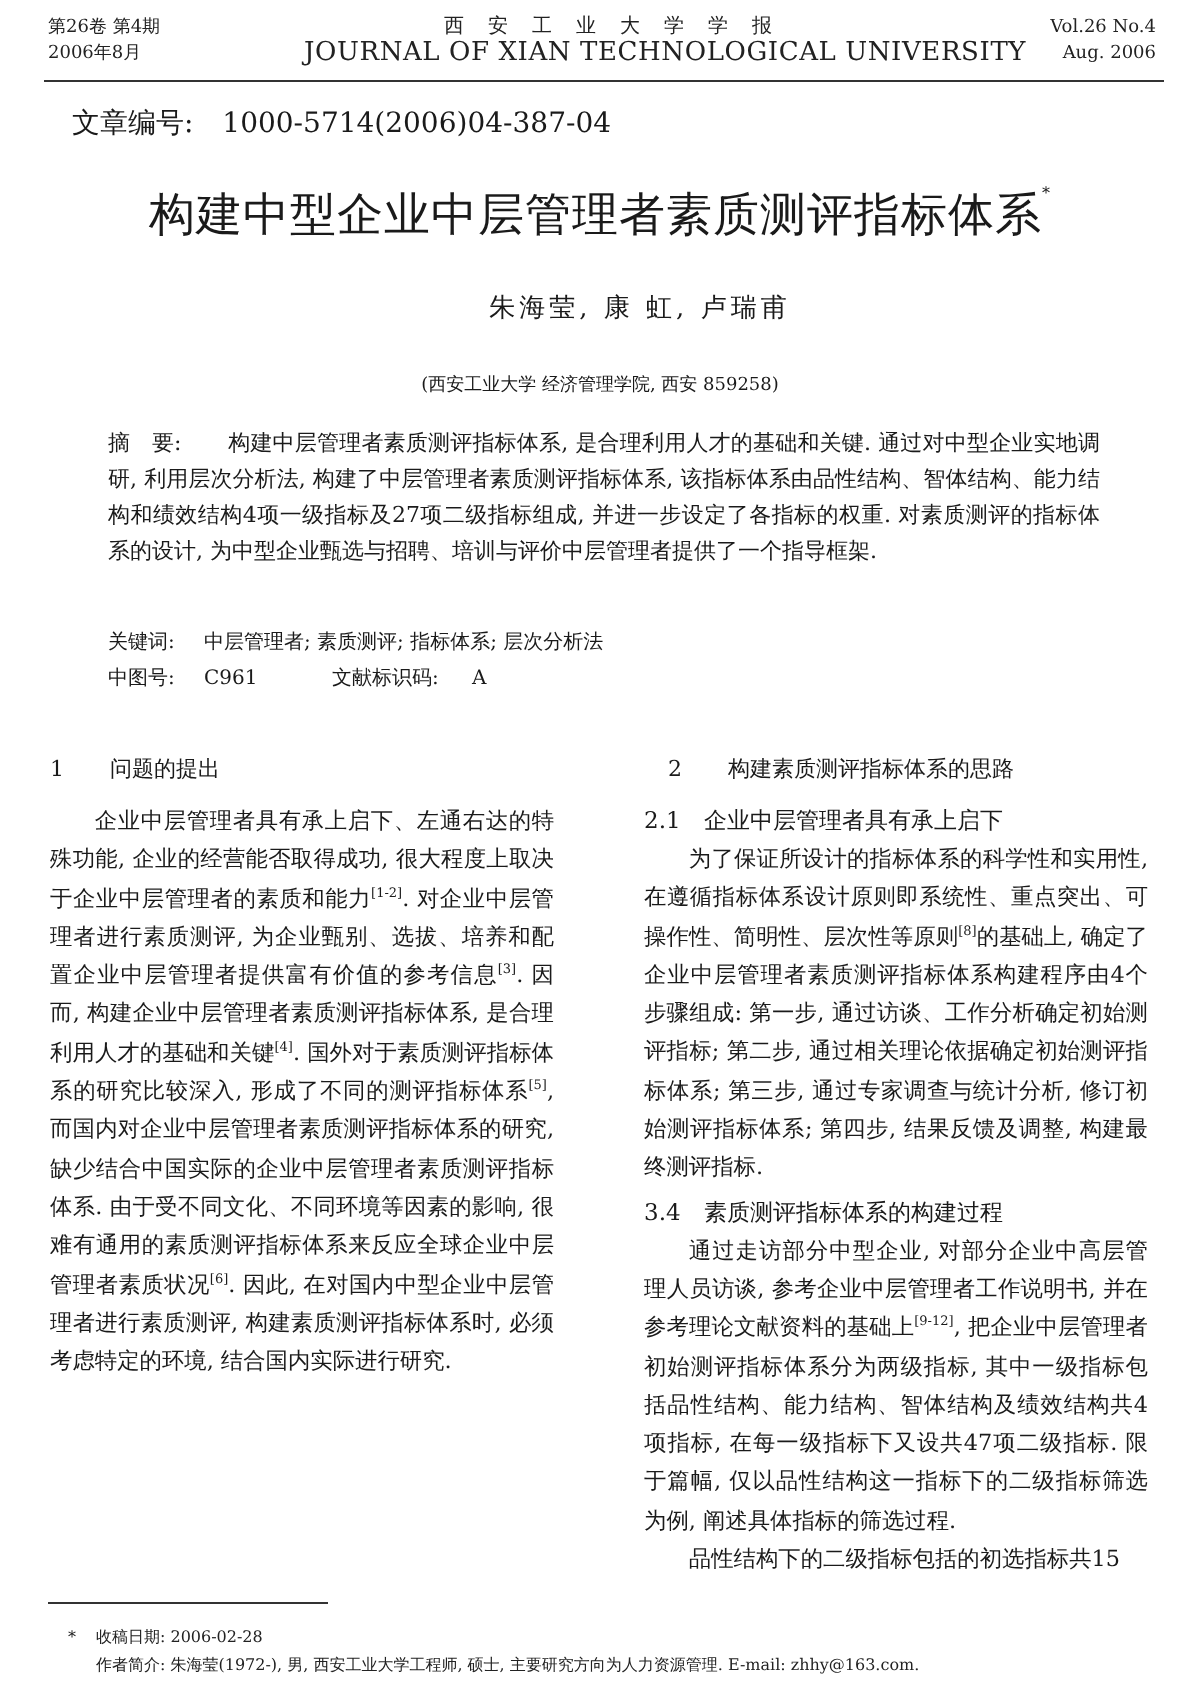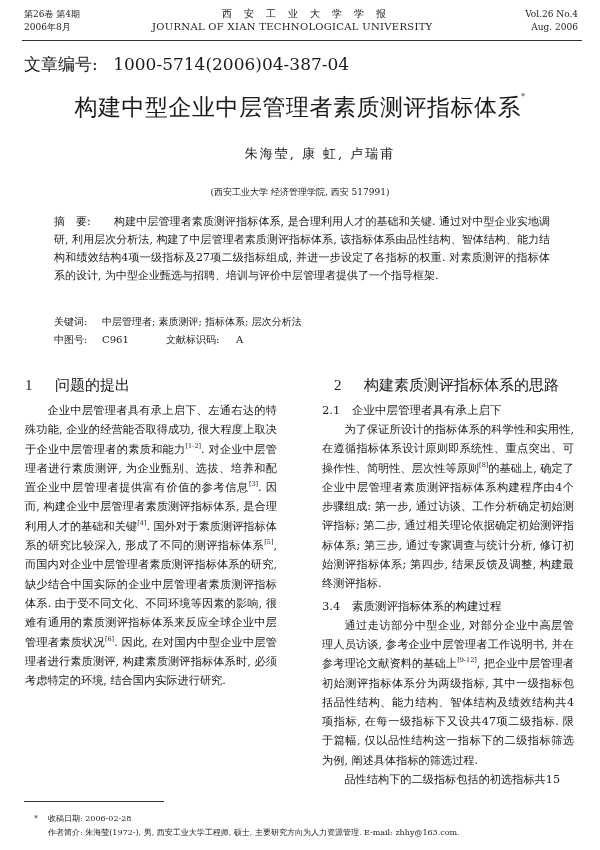--- a/index.html
+++ b/index.html
@@ -4,34 +4,34 @@
 <style>
   html, body { margin: 0; padding: 0; background: #ffffff; }
   body {
     width: 600px; height: 850px; position: relative; overflow: hidden;
     font-family: "DejaVu Serif", "Liberation Serif", serif;
     color: #1a1a1a;
   }
   .abs { position: absolute; }
   .hdr-small { font-size: 9px; line-height: 12px; color: #222; }
   .hdr-title-cn { font-size: 10px; letter-spacing: 12px; }
-  .hdr-title-en { font-size: 10px; letter-spacing: 0.3px; }
+  .hdr-title-en { font-size: 13px; letter-spacing: 0.3px; }
   .rule { position: absolute; left: 22px; width: 560px; height: 1px; background: #333; }
-  .article-no { font-size: 17px; }
+  .article-no { font-size: 14px; margin-left: 12px; }
   .title { font-size: 23px; font-weight: normal; letter-spacing: 0.5px; text-align: center; left: 0; width: 600px; }
   .title sup { font-size: 8px; vertical-align: top; }
   .authors { font-size: 13px; text-align: center; left: 0; width: 600px; letter-spacing: 2px; padding-left: 20px; }
   .affil { font-size: 9px; text-align: center; left: 0; width: 600px; }
   .abstract { left: 54px; width: 496px; font-size: 11px; line-height: 18px; text-align: justify; }
   .abstract .lbl { display: inline-block; width: 60px; }
   .kw-row { font-size: 10px; line-height: 18px; }
   .kw-row .lbl { display: inline-block; width: 48px; }
   .col { width: 252px; font-size: 11.2px; line-height: 19.3px; text-align: justify; }
   .col p { margin: 0; text-indent: 2em; }
-  .sec { font-size: 15px; line-height: 22px; font-family: Liberation Serif, serif; }
+  .sec { font-size: 11px; line-height: 22px; }
   .sec .num { display: inline-block; width: 30px; }
   .subsec { font-size: 11.5px; line-height: 19px; }
   .subsec .num { display: inline-block; width: 30px; }
   sup.ref { font-size: 6.5px; vertical-align: super; line-height: 0; }
   .fn-rule { position: absolute; left: 24px; top: 801px; width: 140px; height: 1px; background: #333; }
   .fn { font-size: 8px; line-height: 13px; color: #222; }
 </style>
 </head>
 <body>
 
@@ -47,21 +47,21 @@
   <span>文章编号:</span>
   <span style="margin-left:10px;">1000-5714(2006)04-387-04</span>
 </div>
 
 <div class="abs title" style="top:92px;">
   <span>构建中型企业中层管理者素质测评指标体系</span><sup>*</sup>
 </div>
 
 <div class="abs authors" style="top:145px;">朱海莹, 康 虹, 卢瑞甫</div>
 
-<div class="abs affil" style="top:186px;">(西安工业大学 经济管理学院, 西安 517991)</div>
+<div class="abs affil" style="top:186px;">(西安工业大学 经济管理学院, 西安 859258)</div>
 
 <div class="abs abstract" style="top:213px;">
   <span class="lbl">摘　要:</span><span>构建中层管理者素质测评指标体系, 是合理利用人才的基础和关键. 通过对中型企业实地调研, 利用层次分析法, 构建了中层管理者素质测评指标体系, 该指标体系由品性结构、智体结构、能力结构和绩效结构4项一级指标及27项二级指标组成, 并进一步设定了各指标的权重. 对素质测评的指标体系的设计, 为中型企业甄选与招聘、培训与评价中层管理者提供了一个指导框架.</span>
 </div>
 
 <div class="abs kw-row" style="left:54px; top:313px; width:496px;">
   <span class="lbl">关键词:</span><span>中层管理者; 素质测评; 指标体系; 层次分析法</span>
 </div>
 
 <div class="abs kw-row" style="left:54px; top:331px; width:496px;">

